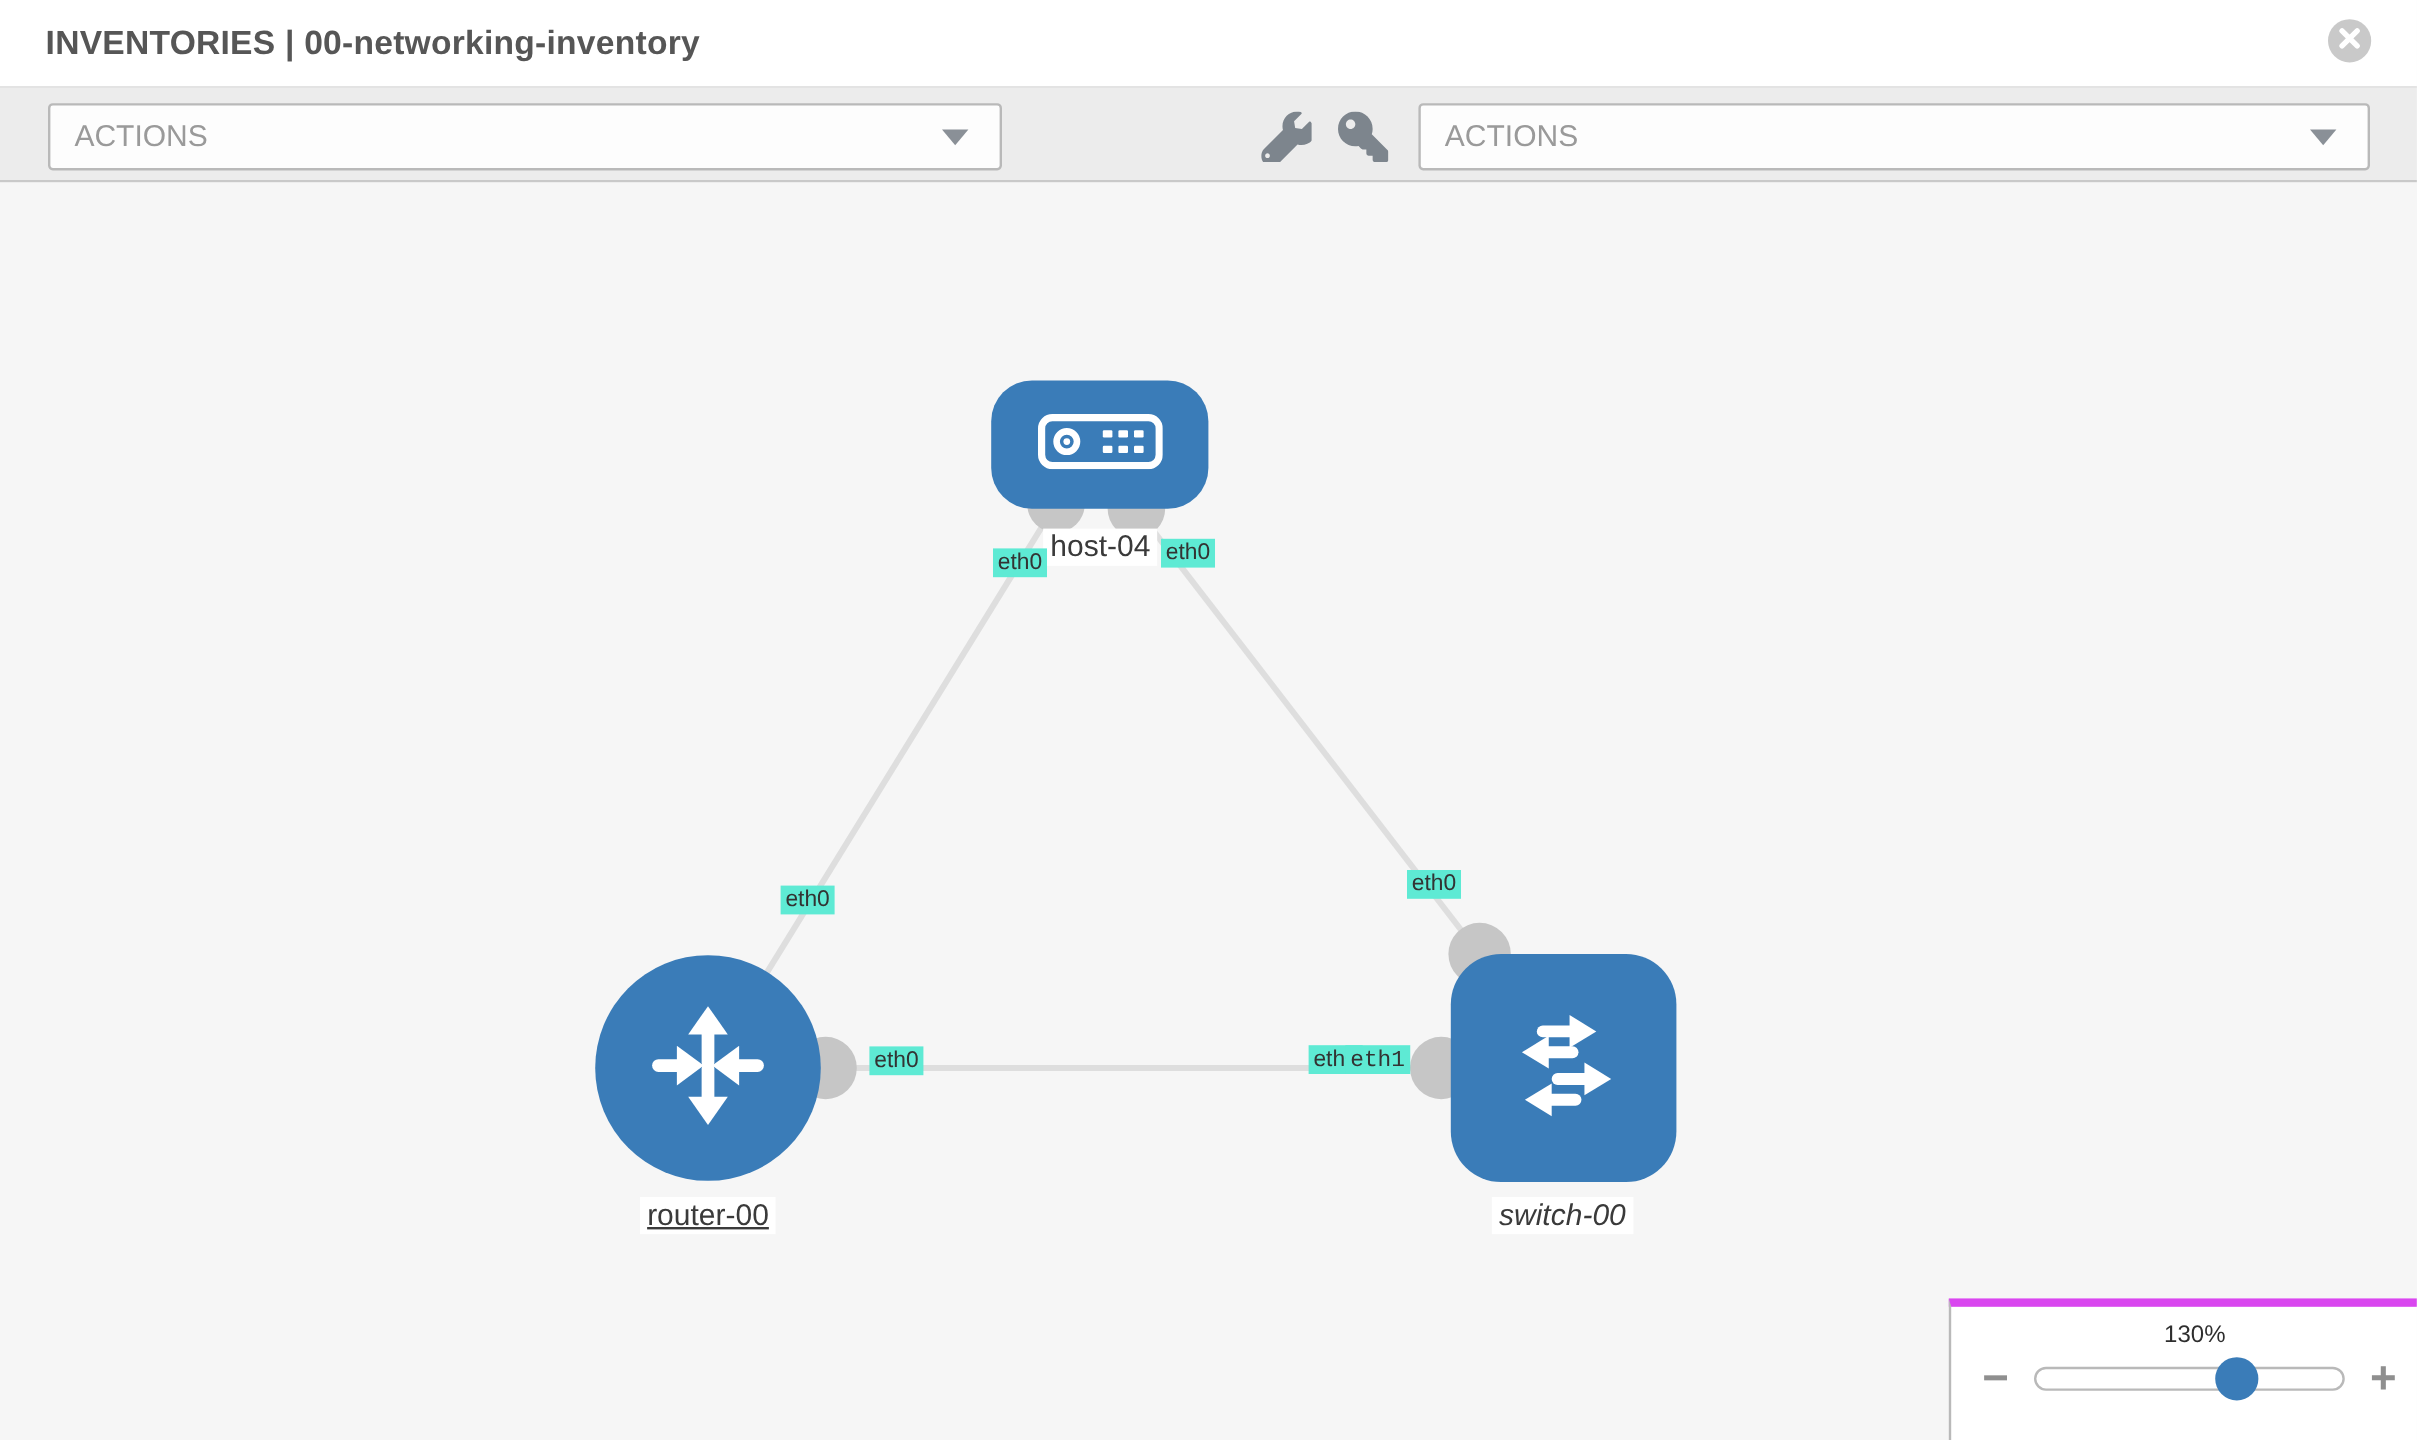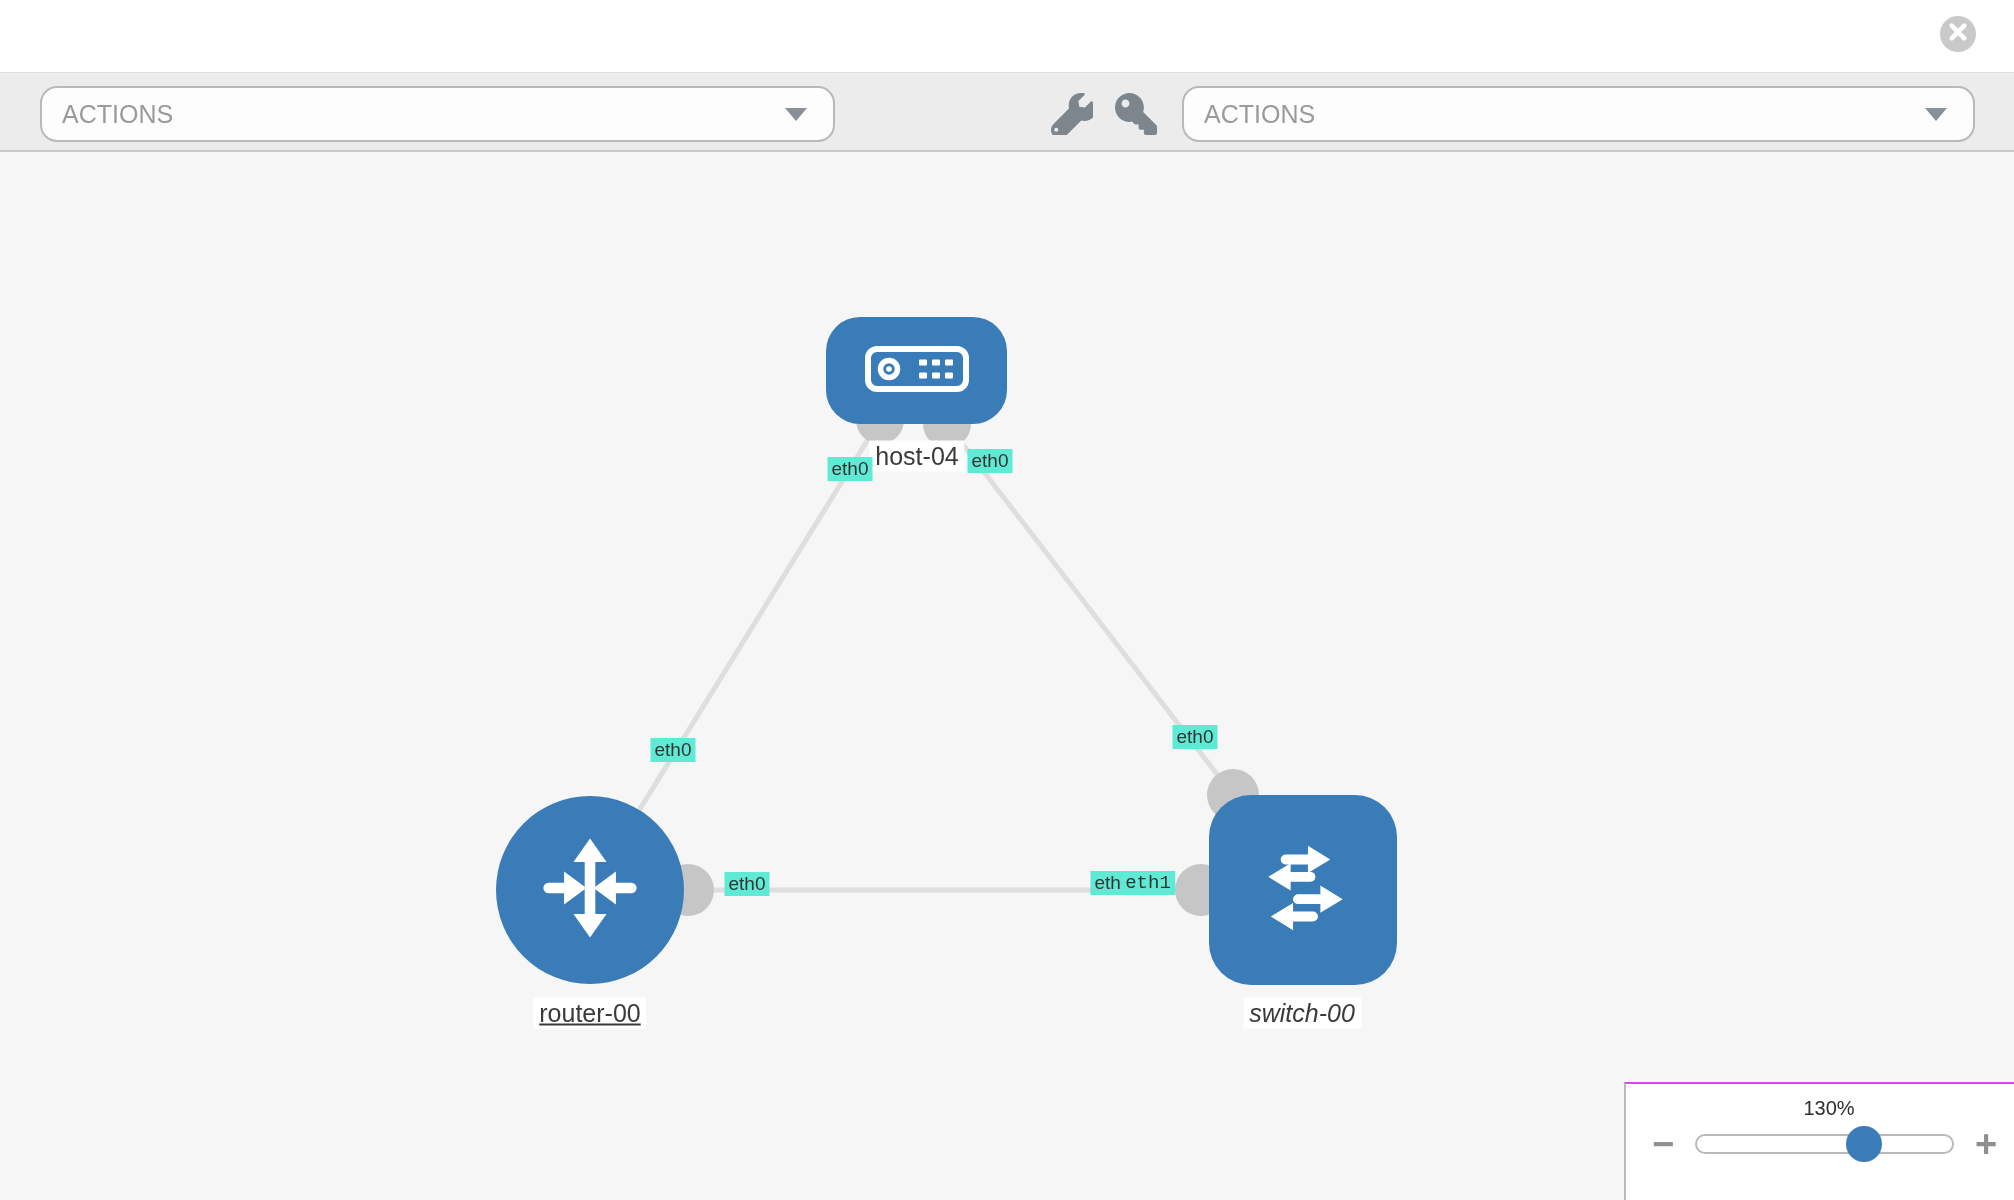--- a/index.html
+++ b/index.html
@@ -23,21 +23,21 @@
   }
   .close-btn svg{width:18px;height:18px;}
   
   .toolbar{
     position:absolute;left:0;top:72px;width:2014px;height:80px;
     background:#ececec;border-top:1px solid #dddddd;border-bottom:2px solid #c9c9c9;
     box-sizing:border-box;
   }
   .select-box{
     position:absolute;top:13px;height:56px;background:#fdfdfd;
-    border:2px solid #b9b9b9;border-radius:17px;box-sizing:border-box;
+    border:2px solid #b9b9b9;border-radius:4px;box-sizing:border-box;
     display:flex;align-items:center;cursor:pointer;
   }
   .select-box .sel-text{
     padding-left:20px;font-size:25px;color:#9a9a9a;flex:1;
   }
   .caret{
     width:0;height:0;border-left:11px solid transparent;border-right:11px solid transparent;
     border-top:13px solid #8a9097;margin-right:26px;
   }
   .actions-box{left:40px;width:795px;}
@@ -59,21 +59,21 @@
     position:absolute;transform:translate(-50%,-50%);
     background:#ffffff;color:#3a3a3a;font-size:25px;padding:1px 6px;white-space:nowrap;
   }
   .iface-label{
     position:absolute;transform:translate(-50%,-50%);
     background:#5eead4;color:#333333;font-size:19px;padding:1px 4px;white-space:nowrap;
   }
   
   .zoom-panel{
     position:absolute;left:1624px;top:930px;width:390px;height:118px;
-    background:#ffffff;border-left:2px solid #b9b9b9;border-top:2px solid #d946ef;
+    background:#ffffff;border-left:2px solid #b9b9b9;border-top:7px solid #d946ef;
     box-sizing:border-box;
   }
   .zoom-value{
     position:absolute;left:203px;top:24px;transform:translate(-50%,-50%);
     font-size:20px;color:#2e2e2e;
   }
   .zoom-minus,.zoom-plus{
     position:absolute;top:60px;transform:translate(-50%,-50%);
     font-size:38px;font-weight:800;color:#8f8f8f;cursor:pointer;line-height:1;
   }
@@ -85,20 +85,21 @@
   }
   .zoom-thumb{
     position:absolute;left:238px;top:60px;width:36px;height:36px;border-radius:50%;
     background:#3a7cb8;transform:translate(-50%,-50%);cursor:pointer;
   }
 </style>
 </head>
 <body>
 
 <div class="header">
+  <div class="page-title">INVENTORIES | 00-networking-inventory</div>
   <div class="close-btn">
     <span>
       <svg viewBox="0 0 20 20">
           <path d="M3 3 L17 17 M17 3 L3 17" stroke="#ffffff" stroke-width="5" stroke-linecap="round"></path>
         </svg>
     </span>
   </div>
 </div>
 
 <div class="toolbar">

